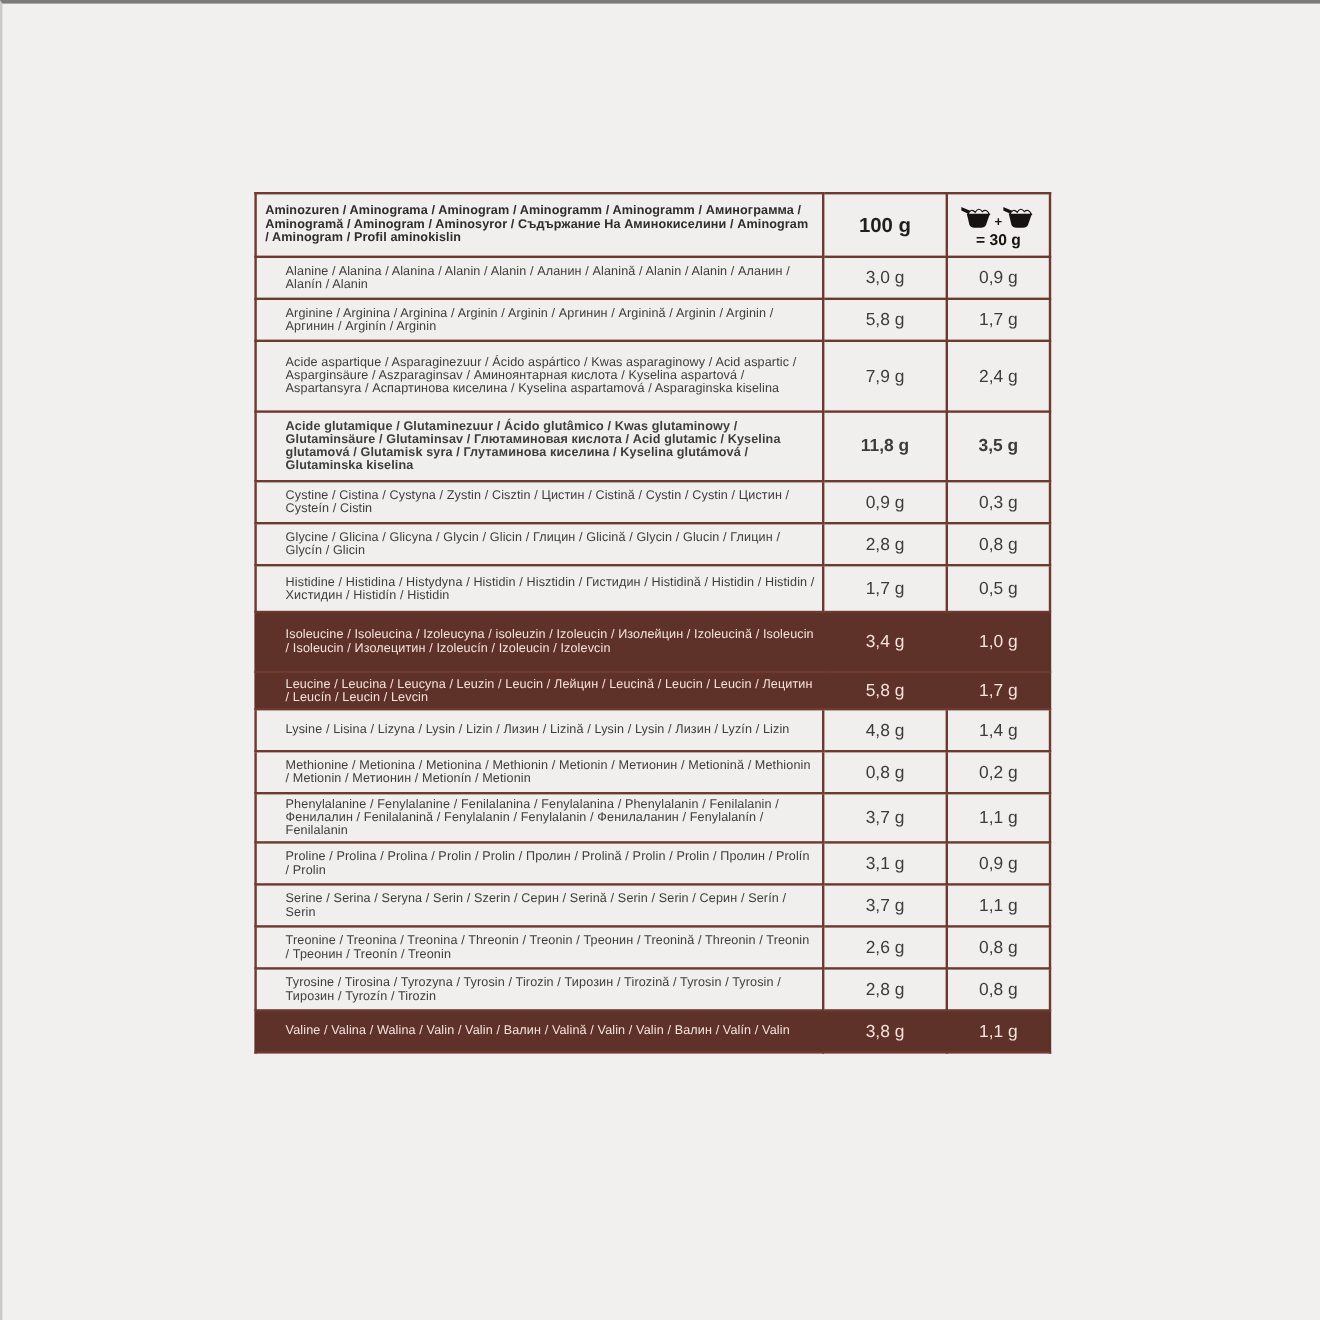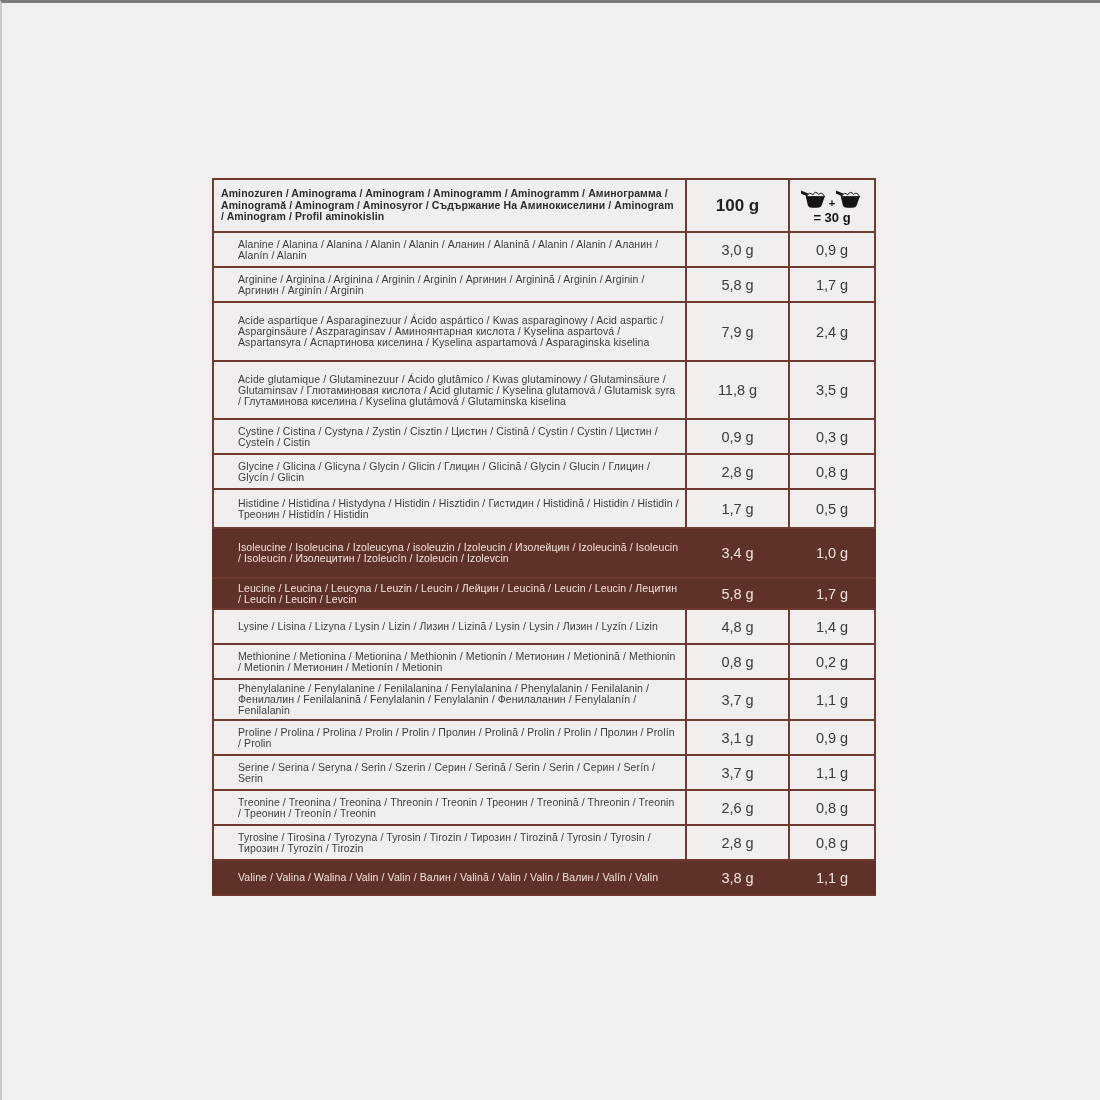--- a/index.html
+++ b/index.html
@@ -6,21 +6,21 @@
   body {
     width:1100px; height:1100px;
     background:#f1f0ee;
     border-top:3px solid #7b7b7b;
     border-left:2px solid #c9c9c7;
     box-sizing:border-box;
     font-family:"Liberation Sans", sans-serif;
     position:relative;
     -webkit-font-smoothing:antialiased;
   }
-  .sheet { position:absolute; left:210px; top:175px; }
+  .sheet { position:absolute; left:210px; top:157px; }
   table.amino {
     border-collapse:collapse;
     table-layout:fixed;
     width:662px;
     background:#f0efed;
   }
   col.c-label { width:473px; }
   col.c-100  { width:103px; }
   col.c-30   { width:86px;  }
   .amino th, .amino td { border:2px solid #6e3a2f; vertical-align:middle; }
@@ -31,21 +31,21 @@
     color:#2d2d2d; letter-spacing:0.1px;
   }
   th.head-100g { font-size:17px; font-weight:bold; color:#1f1f1f; text-align:center; }
   th.scoop-col { text-align:center; padding:3px 0 2px 0; }
   .scoops { display:flex; align-items:flex-end; justify-content:center; gap:1px; }
   .scoops svg { display:block; }
   .plus { font-size:11px; font-weight:bold; color:#161210; margin:0 0 1px 0; }
   .scoop-eq { font-size:13px; font-weight:bold; color:#161210; margin-top:0px; }
   tbody tr { height:35px; }
   tbody tr:nth-child(3) { height:59px; }
-  tbody tr:nth-child(4) { height:58px; }
+  tbody tr:nth-child(4) { height:58px;font-weight:bold; }
   tbody tr:nth-child(7) { height:39px; }
   tbody tr:nth-child(8) { height:50px; }
   tbody tr:nth-child(9) { height:31px; }
   tbody tr:nth-child(12){ height:24px; }
   td.label-cell {
     padding:3px 6px 3px 24px;
     font-size:10.5px; line-height:11px;
     color:#3d3d3d; letter-spacing:0.1px;
   }
   td.val {
@@ -132,21 +132,21 @@
   </tr>
         <tr>
     <td class="label-cell">
       <span class="label">Glycine / Glicina / Glicyna / Glycin / Glicin / Глицин / Glicină / Glycin / Glucin / Глицин / Glycín / Glicin</span>
     </td>
     <td class="val">2,8 g</td>
     <td class="val">0,8 g</td>
   </tr>
         <tr>
     <td class="label-cell">
-      <span class="label">Histidine / Histidina / Histydyna / Histidin / Hisztidin / Гистидин / Histidină / Histidin / Histidin / Треонин / Histidín / Histidin</span>
+      <span class="label">Histidine / Histidina / Histydyna / Histidin / Hisztidin / Гистидин / Histidină / Histidin / Histidin / Хистидин / Histidín / Histidin</span>
     </td>
     <td class="val">1,7 g</td>
     <td class="val">0,5 g</td>
   </tr>
         <tr class="hl">
     <td class="label-cell">
       <span class="label">Isoleucine / Isoleucina / Izoleucyna / isoleuzin / Izoleucin / Изолейцин / Izoleucină / Isoleucin / Isoleucin / Изолецитин / Izoleucín / Izoleucin / Izolevcin</span>
     </td>
     <td class="val">3,4 g</td>
     <td class="val">1,0 g</td>

